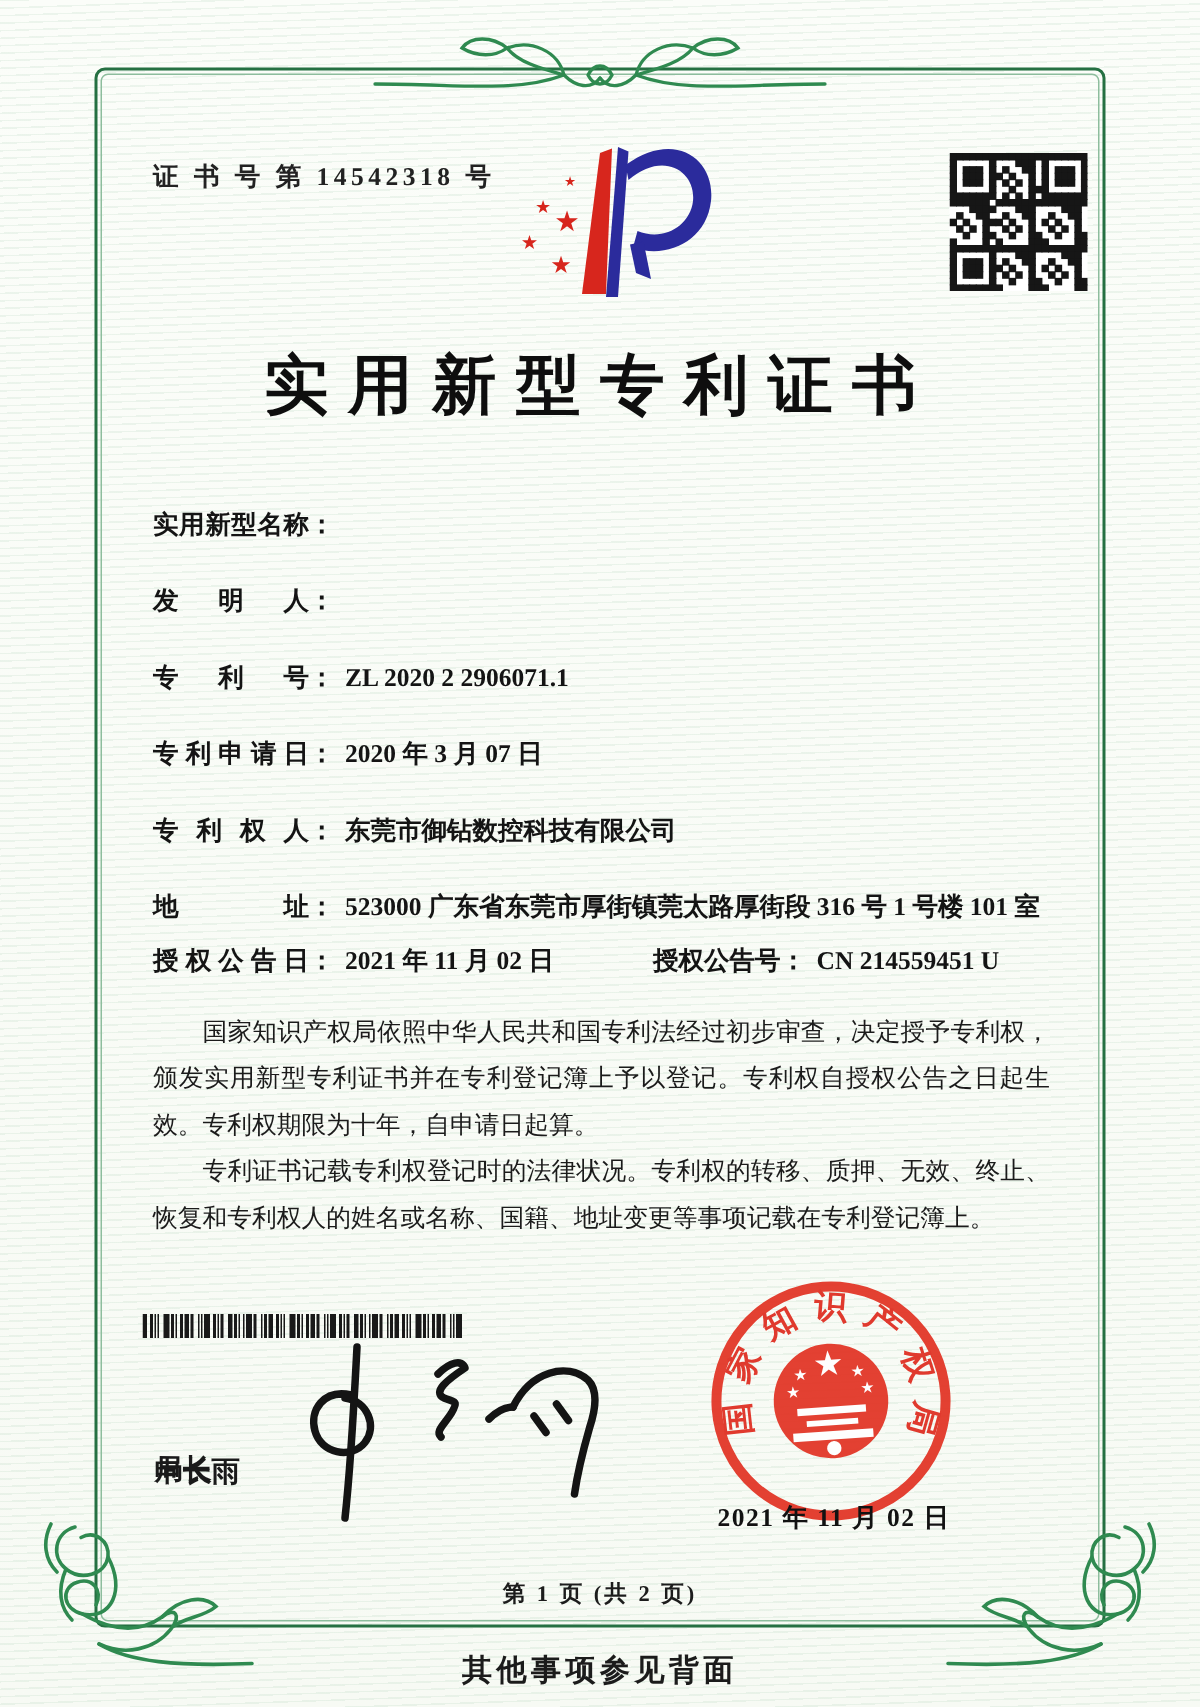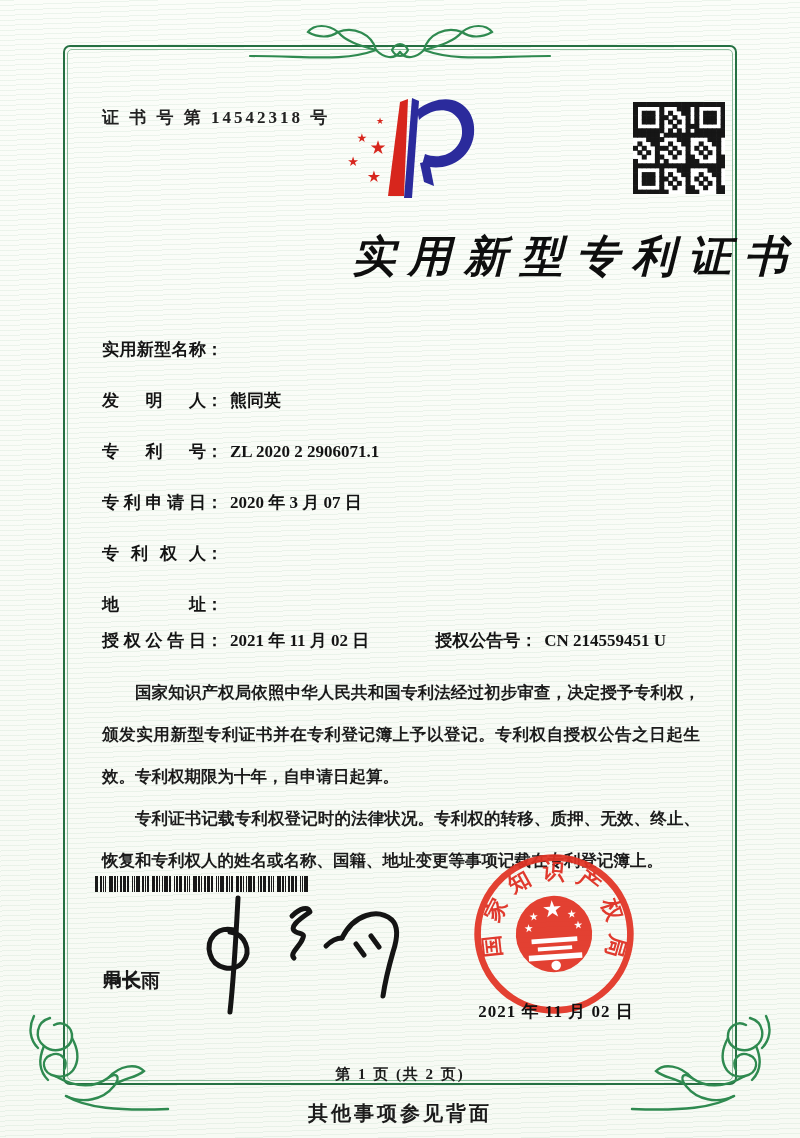--- a/index.html
+++ b/index.html
@@ -28,55 +28,55 @@
   .orn-br { left:626px; top:1008px; transform:scaleX(-1); }
 
   .cert-no {
     position:absolute; left:102px; top:106px;
     font-size:17px; font-weight:600; letter-spacing:3px; color:#222;
   }
   .logo { position:absolute; left:320px; top:84px; }
   .qr { position:absolute; left:633px; top:102px; width:92px; height:92px; background:#fff; }
 
   .title {
-    position:absolute; left:0; right:0; top:228px; text-align:right;
-    font-size:43px; font-weight:700; letter-spacing:13px; color:#0e0e0e;font-style:italic;
+    position:absolute; left:0; right:0; top:228px; text-align:center;
+    font-size:43px; font-weight:700; letter-spacing:13px; color:#0e0e0e;
   }
 
   .fields { position:absolute; left:102px; top:336px; width:600px; font-size:17px; color:#141414; }
   .f-row { display:flex; line-height:28px; margin-bottom:23px; font-weight:600;align-items:center; }
   .f-row.addr { margin-bottom:8px; }
   .f-label { display:inline-block; width:104px; text-align:justify; text-align-last:justify; flex:none; }
   .f-colon { flex:none; }
   .f-value { flex:1 1 auto; padding-left:7px; }
   .grant-row { display:flex; line-height:28px; font-weight:600; }
   .grant-pair { display:flex; }
   .grant-pair.second { margin-left:66px; }
 
   .paras {
     position:absolute; left:102px; top:672px; width:598px;
-    font-size:16.5px; line-height:42px; text-align:justify; color:#1b1b1b;font-weight:bold;
+    font-size:16.5px; line-height:31px; text-align:justify; color:#1b1b1b;
   }
   .paras p { text-indent:2em; }
 
   .barcode { position:absolute; left:95px; top:876px; width:220px; height:16px; font-size:0; white-space:nowrap; overflow:hidden; }
   .barcode span { display:inline-block; height:100%; background:#191919; vertical-align:top; }
 
   .sig-title { position:absolute; left:103px; top:932px; font-size:19px; font-weight:600; color:#1a1a1a;margin-top:35px; }
   .sig-name  { position:absolute; left:103px; top:968px; font-size:19px; font-weight:600; color:#1a1a1a; }
   .sig-autograph { position:absolute; left:196px; top:886px; }
 
   .seal { position:absolute; left:464px; top:848px; width:184px; height:186px; }
   .seal svg { position:absolute; left:6px; top:2px; transform:rotate(-4deg); opacity:0.93; }
   .seal-date {
     position:absolute; left:0; top:152px; width:184px; text-align:center;
     font-size:17px; font-weight:700; letter-spacing:1px; color:#121212;
   }
 
-  .page-no { position:absolute; left:0; right:0; top:1053px; text-align:center; font-size:15px; font-weight:600; color:#1c1c1c; letter-spacing:2px;margin-top:12px; }
+  .page-no { position:absolute; left:0; right:0; top:1053px; text-align:center; font-size:15px; font-weight:600; color:#1c1c1c; letter-spacing:2px; }
   .back-note { position:absolute; left:0; right:0; top:1100px; text-align:center; font-size:20px; font-weight:600; color:#1b1b1b; letter-spacing:3px; }
 </style>
 </head>
 <body>
 
 <div class="page">
 
   <svg width="0" height="0" style="position:absolute" aria-hidden="true">
     <defs>
       <g id="corner-orn" fill="none" stroke="#2f8a50" stroke-width="2.4" stroke-linecap="round">
@@ -387,39 +387,40 @@
   <div class="title">实用新型专利证书</div>
 
   <div class="fields">
     <div class="f-row">
       <span class="f-label">实用新型名称</span>
         <span class="f-colon">：</span>
     </div>
     <div class="f-row">
       <span class="f-label">发明人</span>
         <span class="f-colon">：</span>
-      <span class="f-value">熊同英</span>
     </div>
     <div class="f-row">
       <span class="f-label">专利号</span>
         <span class="f-colon">：</span>
       <span class="f-value">ZL 2020 2 2906071.1</span>
     </div>
     <div class="f-row">
       <span class="f-label">专利申请日</span>
         <span class="f-colon">：</span>
       <span class="f-value">2020 年 3 月 07 日</span>
     </div>
     <div class="f-row">
       <span class="f-label">专利权人</span>
         <span class="f-colon">：</span>
+      <span class="f-value">东莞市御钻数控科技有限公司</span>
     </div>
     <div class="f-row addr">
       <span class="f-label">地址</span>
         <span class="f-colon">：</span>
+      <span class="f-value">523000 广东省东莞市厚街镇莞太路厚街段 316 号 1 号楼 101 室</span>
     </div>
     <div class="grant-row">
       <span class="grant-pair">
         <span class="f-label">授权公告日</span>
           <span class="f-colon">：</span>
         <span class="f-value">2021 年 11 月 02 日</span>
       </span>
       <span class="grant-pair second">
         <span>授权公告号</span>
           <span class="f-colon">：</span>

